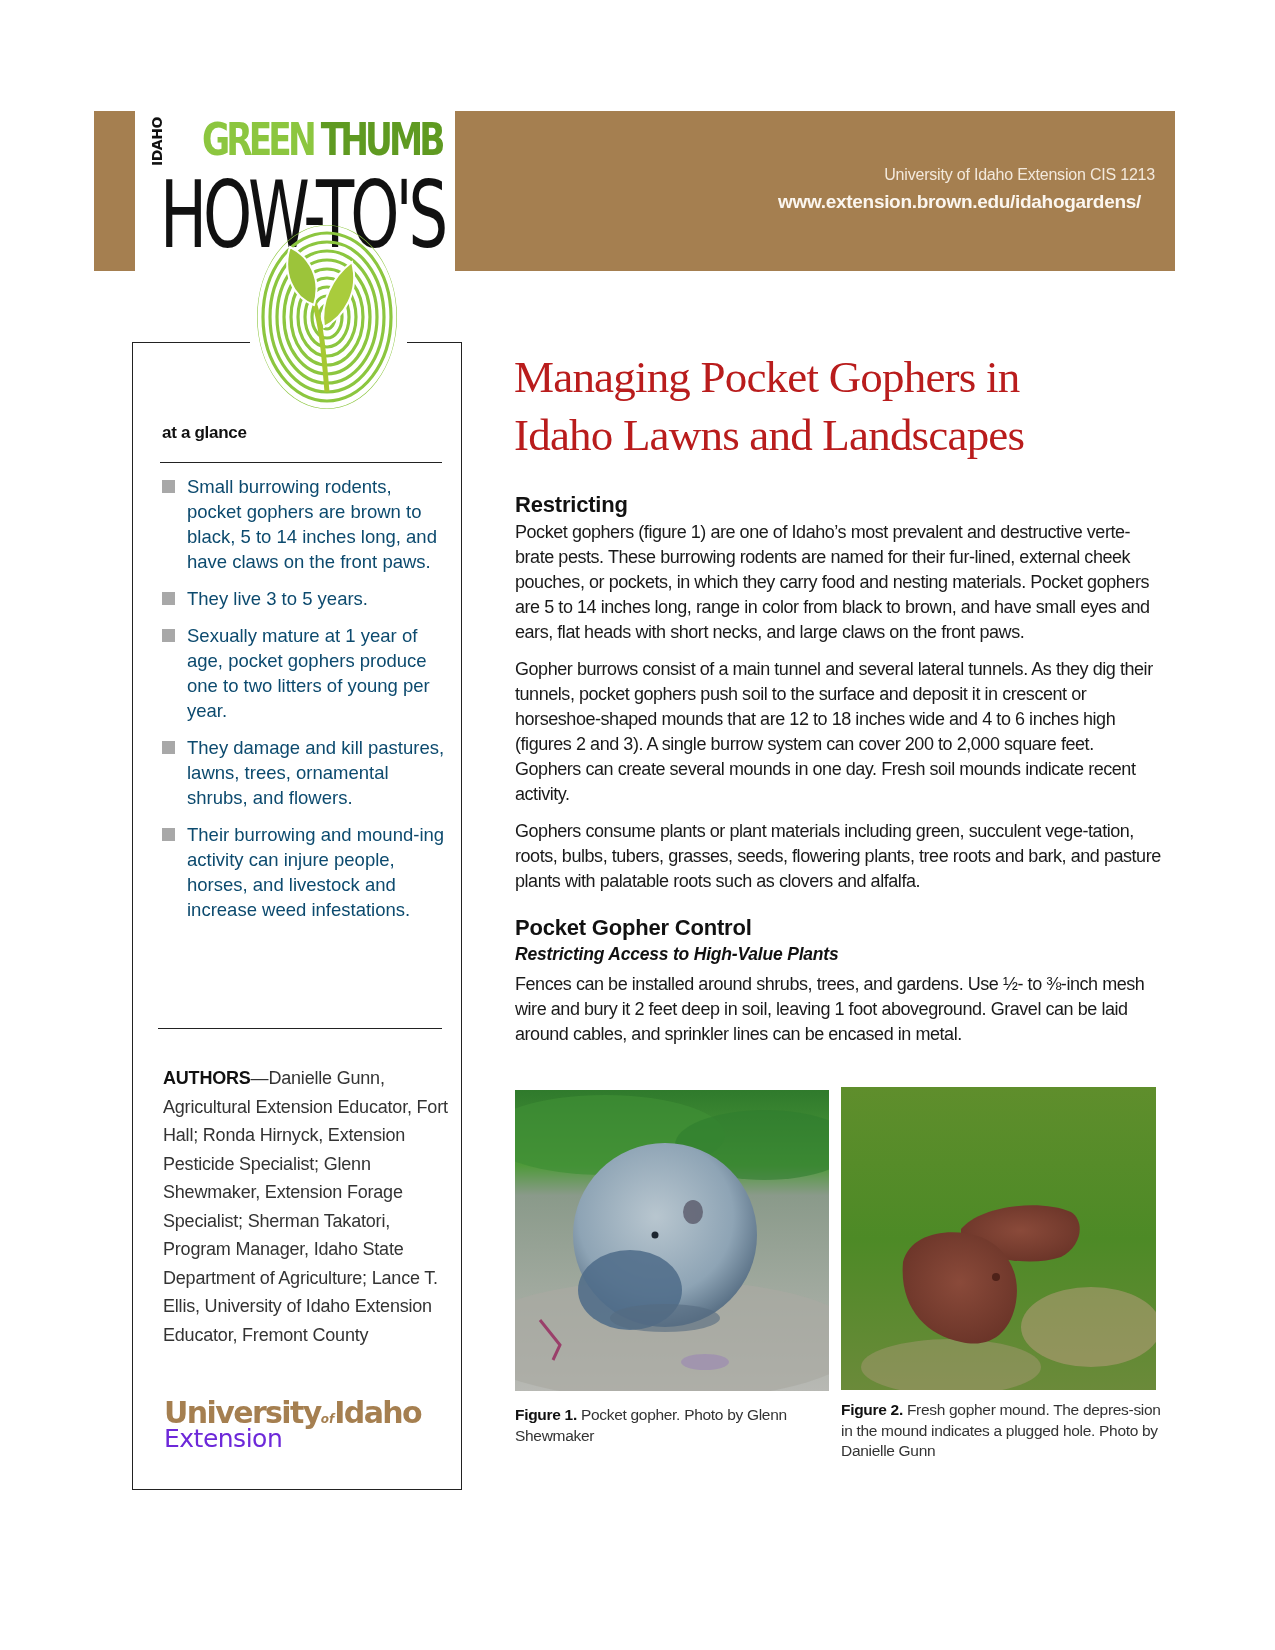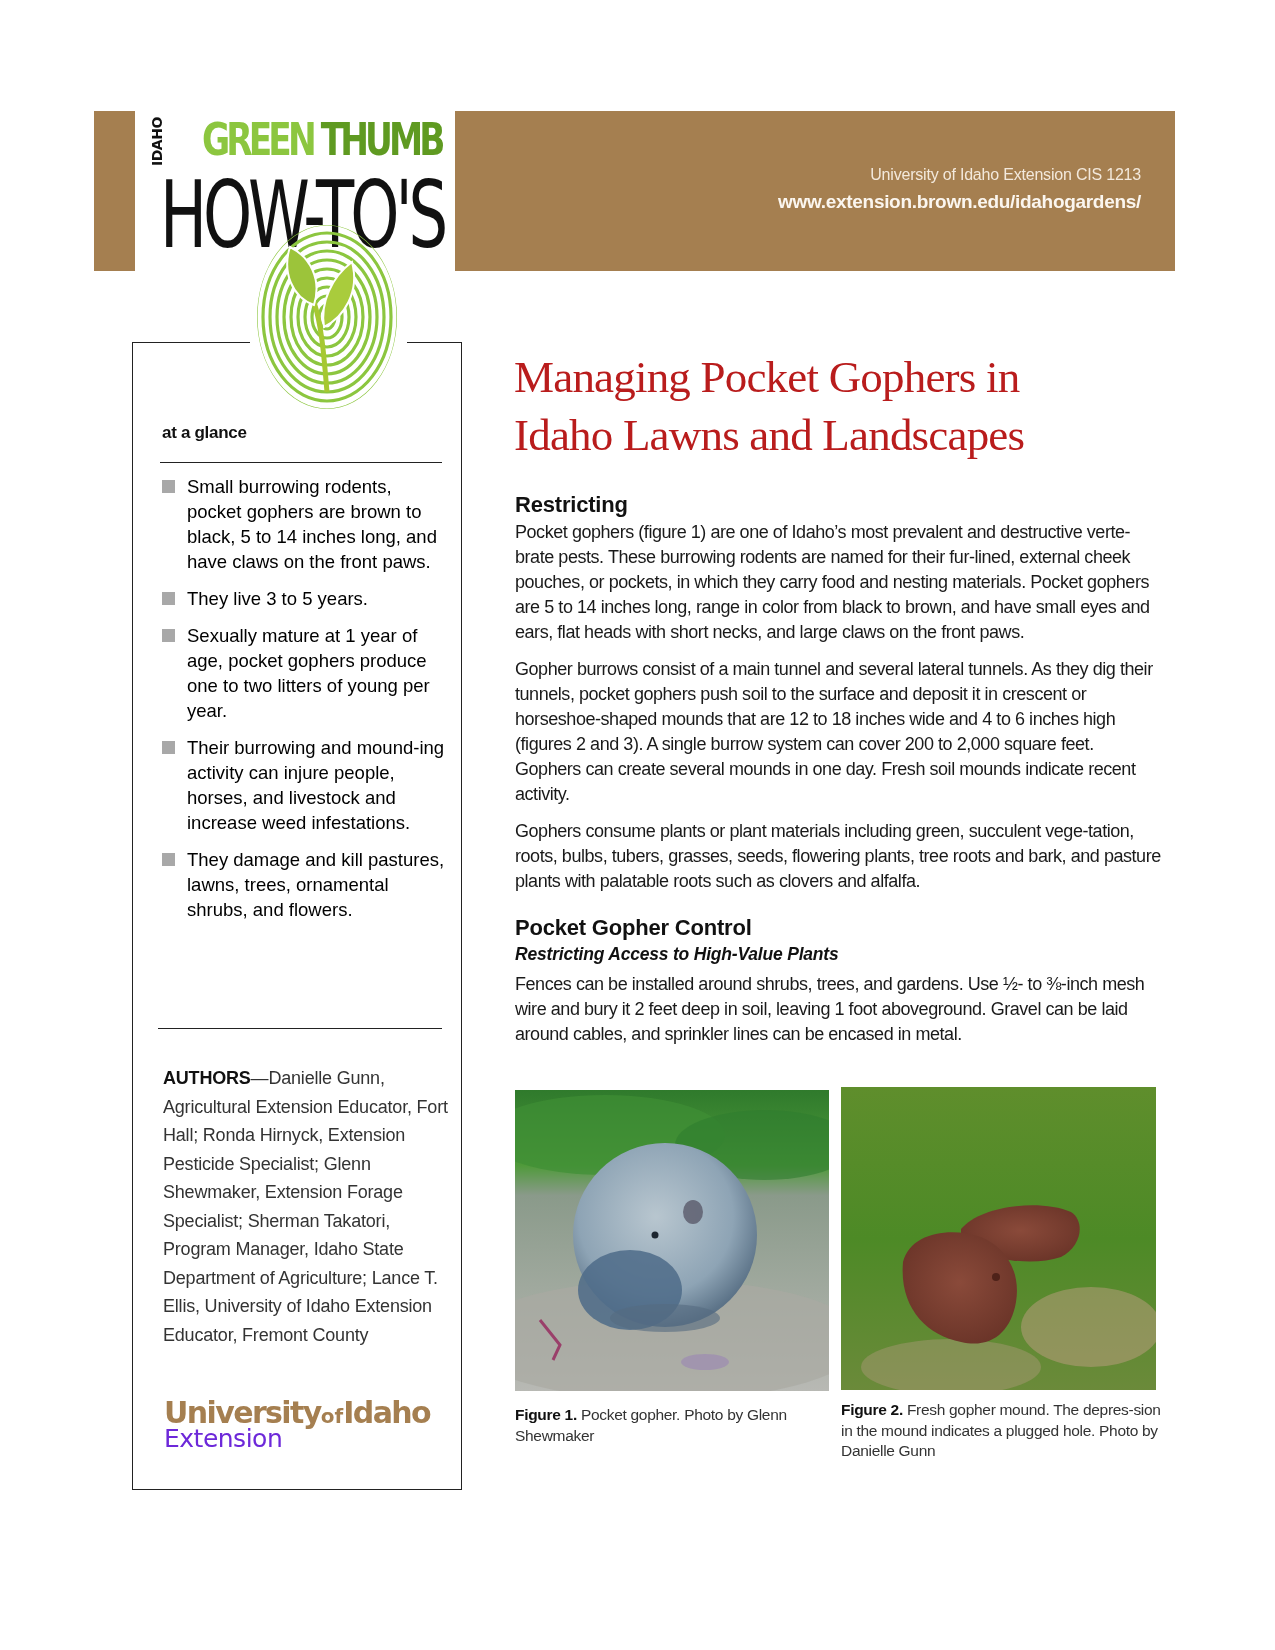--- a/index.html
+++ b/index.html
@@ -1,48 +1,48 @@
 <!DOCTYPE html>
 <html><head>
 <meta charset="utf-8">
 <style>
   * { box-sizing: border-box; margin: 0; padding: 0; }
   html, body { width: 1275px; height: 1650px; background: #ffffff; overflow: hidden; }
   body { position: relative; font-family: "Liberation Sans", "DejaVu Sans", sans-serif; color: #1a1a1a; }
 
   .left-strip { position: absolute; left: 94px; top: 111px; width: 41px; height: 160px; background: #A57F50; }
   .header-band { position: absolute; left: 455px; top: 111px; width: 720px; height: 160px; background: #A57F50; }
-  .header-band .cis { position: absolute; right: 34px; top: 55px; font-size: 16px; color: #f3e9dc; font-family: "Liberation Sans", sans-serif; letter-spacing: -0.2px; }
+  .header-band .cis { position: absolute; right: 20px; top: 55px; font-size: 16px; color: #f3e9dc; font-family: "Liberation Sans", sans-serif; letter-spacing: -0.2px; }
   .header-band .url { position: absolute; right: 34px; top: 80px; font-size: 19px; font-weight: bold; color: #fbf6ef; font-family: "Liberation Sans", sans-serif; letter-spacing: -0.3px; }
 
   
   .logo { position: absolute; left: 160px; top: 112px; width: 290px; height: 300px; }
   .logo .idaho-vert { position: absolute; left: 3px; top: 10px; width: 18px; height: 52px; }
   .logo .idaho-vert span { display: block; transform: rotate(-90deg) translate(-44px, -14px); transform-origin: 0 0; font-family: "DejaVu Sans", sans-serif; font-weight: bold; font-size: 14px; letter-spacing: -0.5px; color: #111; white-space: nowrap; }
   .logo .gt { position: absolute; left: 42px; top: 6px; font-family: "DejaVu Sans", sans-serif; font-weight: bold; font-size: 44px; letter-spacing: -5px; transform: scaleX(0.78); transform-origin: left top; white-space: nowrap; line-height: 1; }
   .logo .gt .green { color: #8cc63f; }
   .logo .gt .thumb { color: #5f9a21; }
   .logo .howto { position: absolute; left: 0px; top: 58px; font-family: "DejaVu Sans", sans-serif; font-size: 92px; font-weight: normal; letter-spacing: -6px; color: #111; transform: scaleX(0.68) scaleY(1.0); transform-origin: left top; white-space: nowrap; line-height: 1; }
   .logo .thumbprint { position: absolute; left: 92px; top: 105px; width: 150px; height: 195px; }
 
   
   .sidebar { position: absolute; left: 132px; top: 342px; width: 330px; height: 1148px; border: 1px solid #222; border-top: none; background: transparent; }
   .sidebar-top-left { position: absolute; left: 132px; top: 342px; width: 118px; height: 1px; background: #222; }
   .sidebar-top-right { position: absolute; left: 407px; top: 342px; width: 55px; height: 1px; background: #222; }
   .glance-title { position: absolute; left: 162px; top: 423px; font-size: 17px; font-weight: bold; color: #111; font-family: "Liberation Sans", sans-serif; letter-spacing: -0.3px; }
   .glance-rule { position: absolute; left: 160px; top: 462px; width: 282px; height: 1px; background: #222; }
   .glance-list { position: absolute; left: 160px; top: 474px; width: 290px; list-style: none; }
-  .glance-list li { position: relative; padding-left: 27px; font-size: 18.5px; line-height: 25px; margin-bottom: 12px; color: #000000; }
+  .glance-list li { position: relative; padding-left: 27px; font-size: 18.5px; line-height: 25px; margin-bottom: 12px; color: #0c4a6e; }
   .glance-list li .bullet { position: absolute; left: 2px; top: 6px; width: 13px; height: 13px; background: #a8a8a8; }
   .side-divider { position: absolute; left: 158px; top: 1028px; width: 284px; height: 1px; background: #222; }
   .authors { position: absolute; left: 163px; top: 1064px; width: 290px; font-size: 18px; line-height: 28.5px; color: #333; font-weight: normal; letter-spacing: -0.2px; }
   .authors .lbl { font-weight: bold; color: #111; }
   .ui-logo { position: absolute; left: 164px; top: 1398px; }
   .ui-logo .top { font-family: "DejaVu Sans", sans-serif; font-weight: bold; font-size: 30px; color: #A57F50; letter-spacing: -1.6px; line-height: 1; white-space: nowrap; }
-  .ui-logo .top .of { font-size: 20px; letter-spacing: 0; }
+  .ui-logo .top .of { font-size: 12px; font-style: italic; letter-spacing: 0; }
   .ui-logo .bot { font-family: "DejaVu Sans", sans-serif; font-size: 25px; color: #6d28d9; letter-spacing: -0.5px; line-height: 1; margin-top: -2px; }
 
   
   .title { position: absolute; left: 514px; top: 348px; width: 660px; font-size: 45px; line-height: 58px; font-weight: normal; color: #b91c1c; font-family: Liberation Serif, serif; letter-spacing: -0.8px; }
   .h2 { position: absolute; left: 515px; font-size: 22px; font-weight: bold; color: #111; letter-spacing: -0.2px; }
   .h3 { position: absolute; left: 515px; font-size: 17.5px; font-weight: bold; font-style: italic; color: #111; letter-spacing: -0.2px; }
   .para { position: absolute; left: 515px; width: 648px; font-size: 18px; line-height: 25px; color: #1a1a1a; letter-spacing: -0.45px; }
 
   .photo { position: absolute; overflow: hidden; }
   .photo svg { display: block; width: 100%; height: 100%; }
@@ -96,22 +96,22 @@
 <div class="sidebar-top-left"></div>
 <div class="sidebar-top-right"></div>
 
 <div class="glance-title">at a glance</div>
 <div class="glance-rule"></div>
 
 <ul class="glance-list">
   <li><span class="bullet"></span><span>Small burrowing rodents, pocket gophers are brown to black, 5 to 14 inches long, and have claws on the front paws.</span></li>
   <li><span class="bullet"></span><span>They live 3 to 5 years.</span></li>
   <li><span class="bullet"></span><span>Sexually mature at 1 year of age, pocket gophers produce one to two litters of young per year.</span></li>
+  <li><span class="bullet"></span><span>They damage and kill pastures, lawns, trees, ornamental shrubs, and flowers.</span></li>
   <li><span class="bullet"></span><span>Their burrowing and mound-ing activity can injure people, horses, and livestock and increase weed infestations.</span></li>
-  <li><span class="bullet"></span><span>They damage and kill pastures, lawns, trees, ornamental shrubs, and flowers.</span></li>
 </ul>
 
 <div class="side-divider"></div>
 
 <div class="authors"><span class="lbl">AUTHORS</span><span>—Danielle Gunn, Agricultural Extension Educator, Fort Hall; Ronda Hirnyck, Extension Pesticide Specialist; Glenn Shewmaker, Extension Forage Specialist; Sherman Takatori, Program Manager, Idaho State Department of Agriculture; Lance T. Ellis, University of Idaho Extension Educator, Fremont County</span></div>
 
 <div class="ui-logo">
   <div class="top"><span>University</span><span class="of">of</span><span>Idaho</span></div>
   <div class="bot">Extension</div>
 </div>

